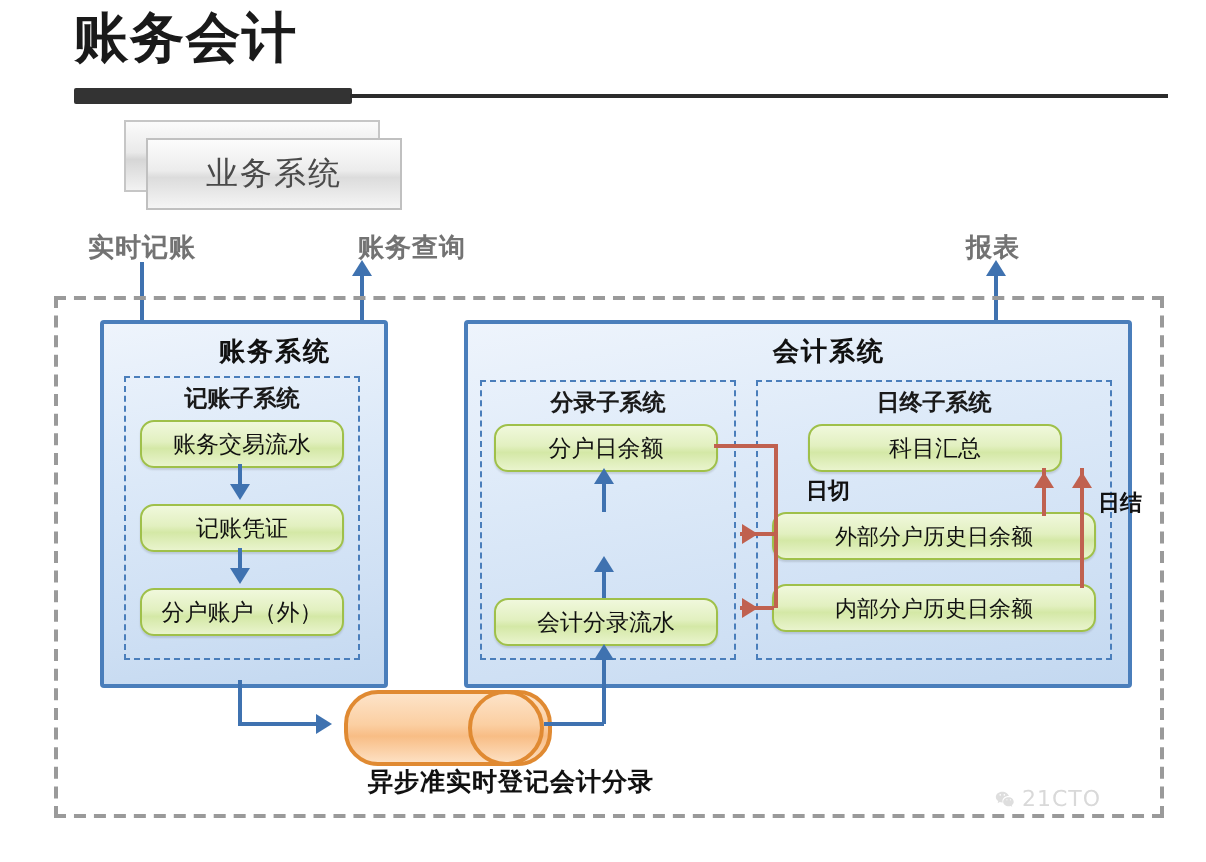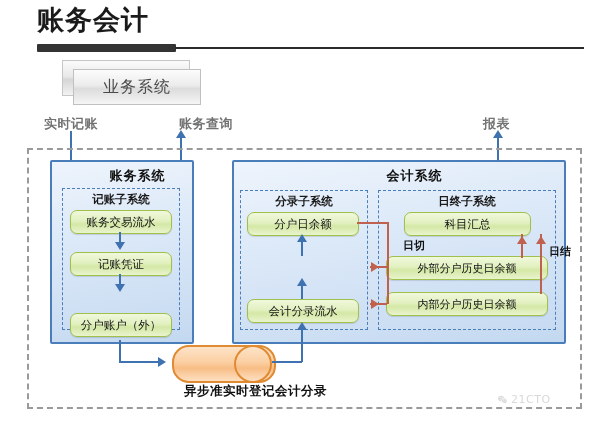--- a/index.html
+++ b/index.html
@@ -193,21 +193,21 @@
   <div class="sys-panel" style="left:50px;top:160px;width:140px;height:180px;">
     <div class="sys-title">账务系统</div>
   </div>
 
   <div class="sub-dash" style="left:62px;top:188px;width:116px;height:140px;">
     <div class="sub-title">记账子系统</div>
   </div>
 
   <div class="node" style="left:70px;top:210px;width:100px;height:22px;">账务交易流水</div>
   <div class="node" style="left:70px;top:252px;width:100px;height:22px;">记账凭证</div>
-  <div class="node" style="left:70px;top:294px;width:100px;height:22px;margin-top:19px;">分户账户（外）</div>
+  <div class="node" style="left:70px;top:294px;width:100px;height:22px;">分户账户（外）</div>
 
   <div class="vline" style="left:119px;top:232px;height:12px;"></div>
   <div class="arr-down" style="left:115px;top:242px;"></div>
   <div class="vline" style="left:119px;top:274px;height:12px;"></div>
   <div class="arr-down" style="left:115px;top:284px;"></div>
 
   <div class="sys-panel" style="left:232px;top:160px;width:330px;height:180px;">
     <div class="sys-title">会计系统</div>
   </div>
 

